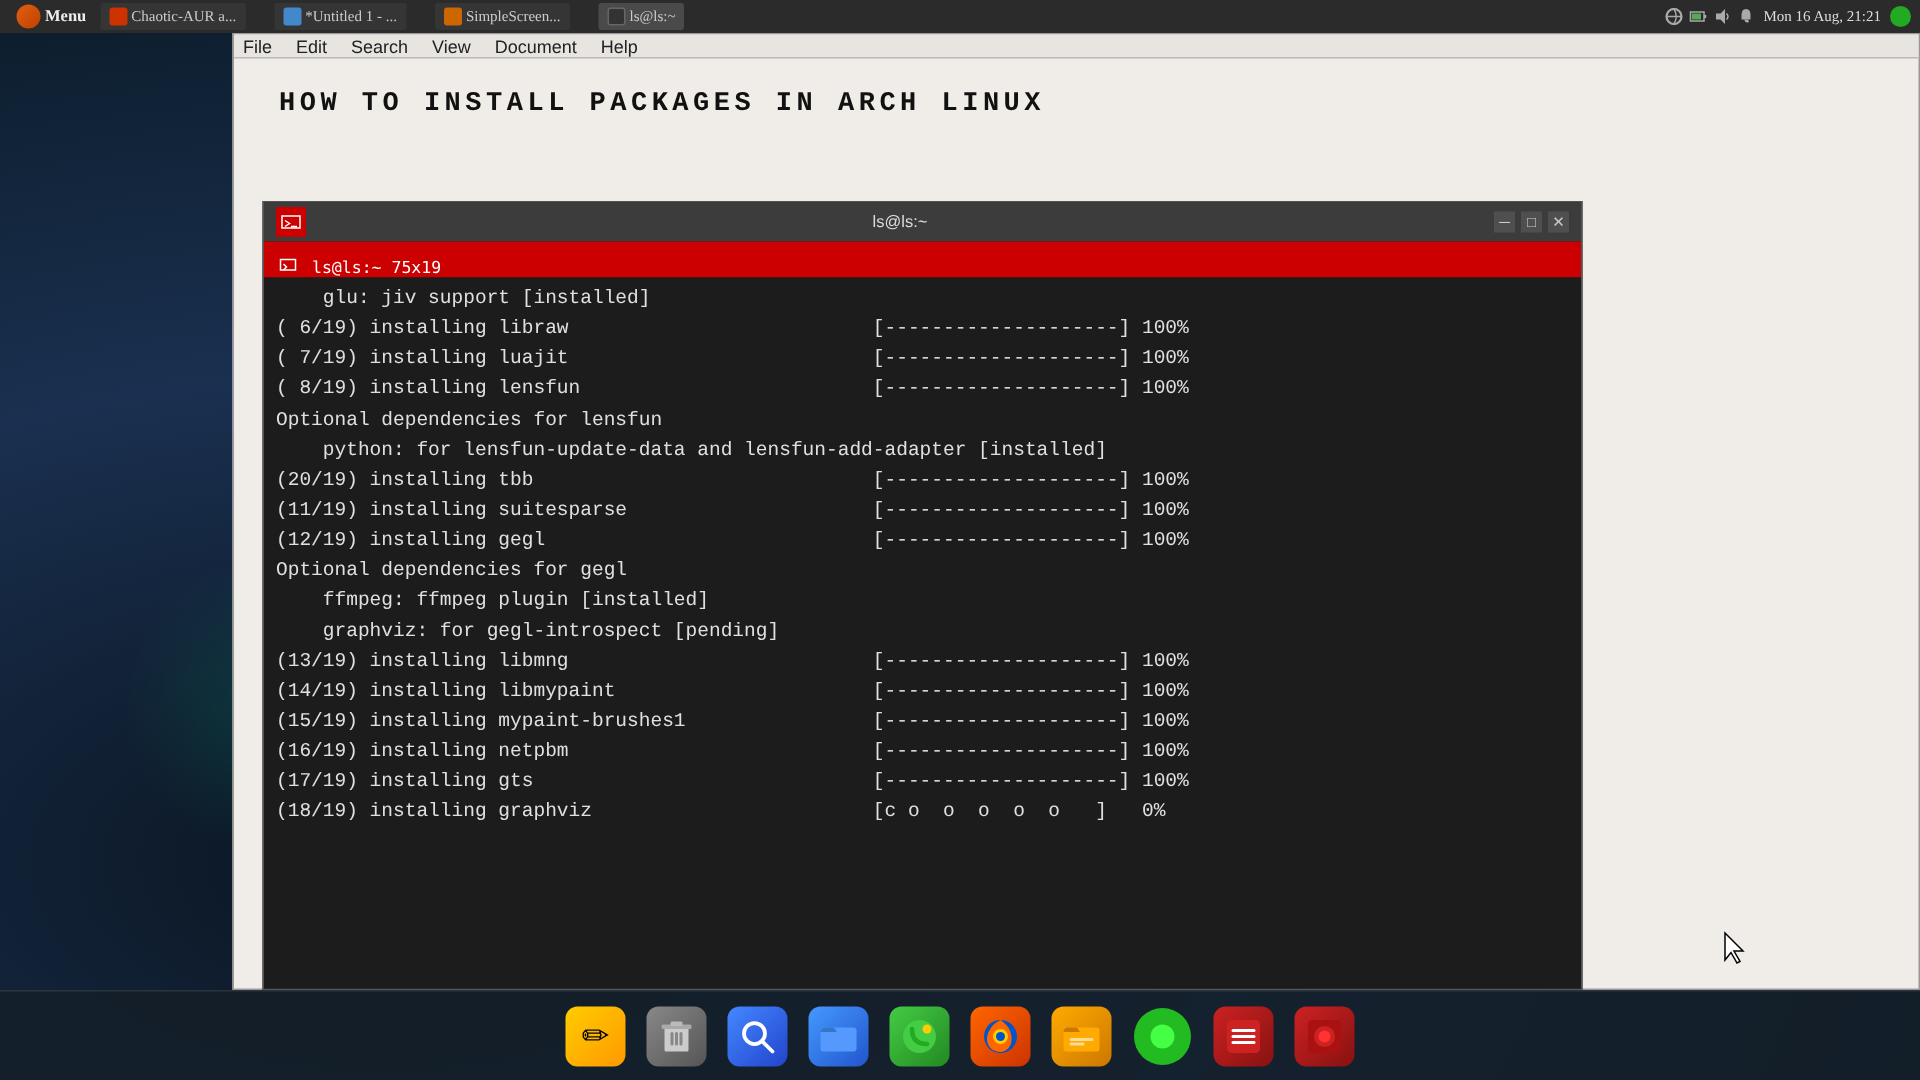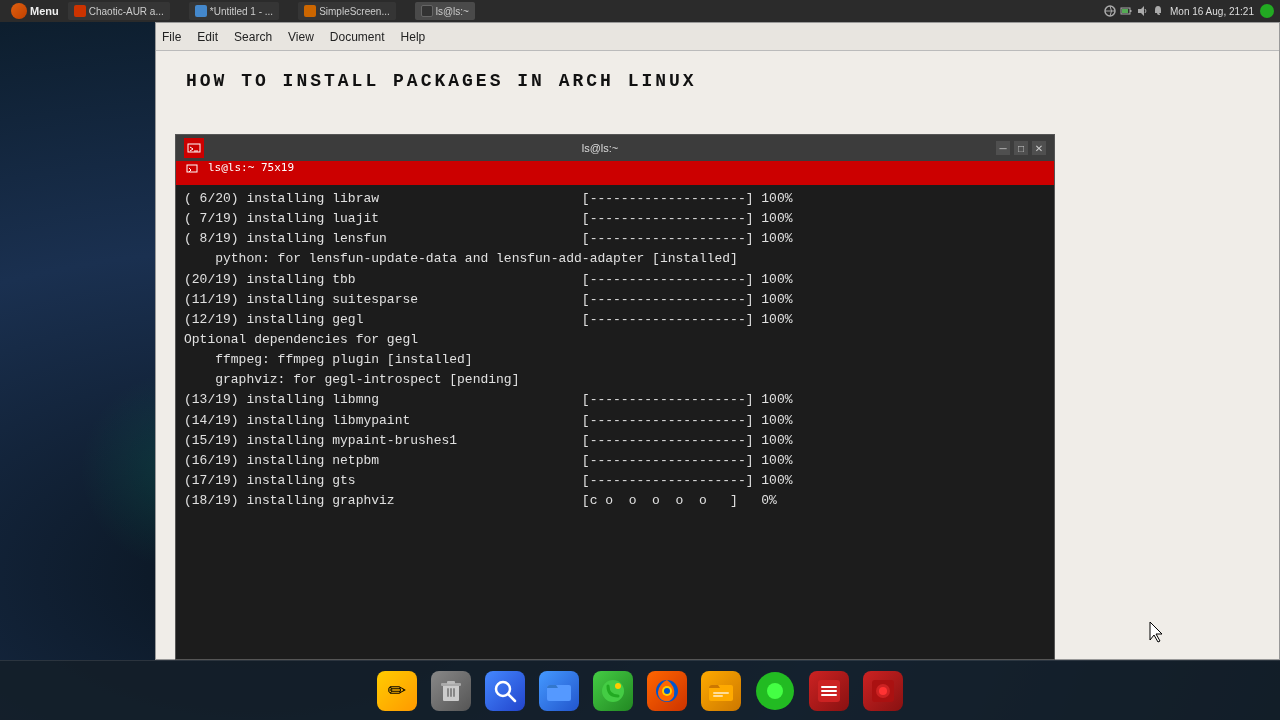--- a/index.html
+++ b/index.html
@@ -46,20 +46,21 @@
       top: 0;
       left: 0;
       right: 0;
       height: 22px;
       background: #2b2b2b;
       display: flex;
       align-items: center;
       justify-content: space-between;
       padding: 0 6px;
       z-index: 100;
+      font-family: Liberation Serif, serif;
     }
     .taskbar-top-left {
       display: flex;
       align-items: center;
       gap: 4px;
     }
     .taskbar-top-left .menu-btn {
       display: flex;
       align-items: center;
       gap: 3px;
@@ -150,21 +151,21 @@
       background: #f0ede8;
       border: 1px solid #999;
     }
     .editor-menubar {
       background: #e8e5e0;
       border-bottom: 1px solid #bbb;
       display: flex;
       align-items: center;
       padding: 2px 6px;
       gap: 16px;
-      height: 28px;
+      height: 16px;
     }
     .editor-menu-item {
       font-size: 12px;
       color: #222;
       cursor: pointer;
     }
     .editor-content {
       padding: 20px 30px;
       font-size: 18px;
       font-weight: bold;
@@ -221,21 +222,21 @@
       background: #cc0000;
       display: flex;
       align-items: center;
       justify-content: center;
     }
 
     .terminal-tabbar {
       background: #cc0000;
       height: 24px;
       display: flex;
-      align-items: flex-start;
+      align-items: flex-end;
       padding: 0 8px;
     }
     .terminal-tab-icon {
       width: 16px;
       height: 16px;
       background: #cc0000;
       margin-right: 8px;
       display: flex;
       align-items: center;
       justify-content: center;
@@ -407,23 +408,25 @@
       <div class="terminal-tabbar">
         <div class="terminal-tab-icon">
           <svg width="12" height="12" viewBox="0 0 12 12">
               <rect x="1" y="2" width="10" height="7" fill="none" stroke="#fff" stroke-width="1"></rect>
               <path d="M3 5 L5 7 L3 9" fill="none" stroke="#fff" stroke-width="1"></path>
             </svg>
         </div>
         <span class="terminal-tab-title">ls@ls:~ 75x19</span>
       </div>
       <div class="terminal-body">
-        <span class="term-line term-white">( 6/20) installing libraw                          [--------------------] 100%</span>
+        <span class="term-line term-white">    glu: jiv support [installed]</span>
+        <span class="term-line term-white">( 6/19) installing libraw                          [--------------------] 100%</span>
         <span class="term-line term-white">( 7/19) installing luajit                          [--------------------] 100%</span>
         <span class="term-line term-white">( 8/19) installing lensfun                         [--------------------] 100%</span>
+        <span class="term-line term-white">Optional dependencies for lensfun</span>
         <span class="term-line term-white">    python: for lensfun-update-data and lensfun-add-adapter [installed]</span>
         <span class="term-line term-white">(20/19) installing tbb                             [--------------------] 100%</span>
         <span class="term-line term-white">(11/19) installing suitesparse                     [--------------------] 100%</span>
         <span class="term-line term-white">(12/19) installing gegl                            [--------------------] 100%</span>
         <span class="term-line term-white">Optional dependencies for gegl</span>
         <span class="term-line term-white">    ffmpeg: ffmpeg plugin [installed]</span>
         <span class="term-line term-white">    graphviz: for gegl-introspect [pending]</span>
         <span class="term-line term-white">(13/19) installing libmng                          [--------------------] 100%</span>
         <span class="term-line term-white">(14/19) installing libmypaint                      [--------------------] 100%</span>
         <span class="term-line term-white">(15/19) installing mypaint-brushes1                [--------------------] 100%</span>

